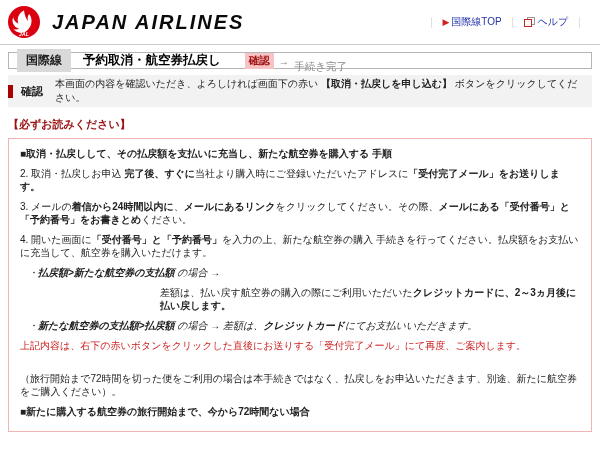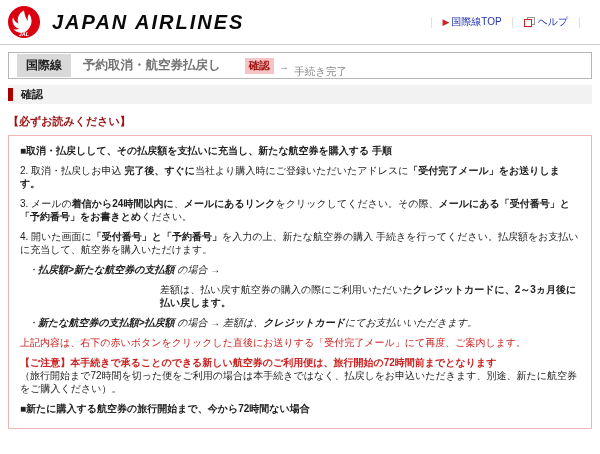--- a/index.html
+++ b/index.html
@@ -15,23 +15,23 @@
   .logo-wrap { width:32px; height:32px; display:inline-block; }
   .brand { font-size:20px; font-weight:bold; font-style:italic; letter-spacing:2px; margin-left:12px; color:#0a0a0a; white-space:nowrap; }
   .header-links { margin-left:auto; display:flex; align-items:center; font-size:10px; white-space:nowrap; }
   .sep { color:#ccc; margin:0 6px; }
   .hlink { color:#2233aa; text-decoration:none; cursor:pointer; display:inline-flex; align-items:center; }
   .tri { color:#cc2222; font-size:9px; margin-right:2px; line-height:1; }
   .winicon { display:inline-block; width:11px; height:10px; position:relative; margin-right:3px; }
   .winicon::before { content:""; position:absolute; right:0; top:0; width:6px; height:6px; border:1px solid #999; background:#fff; }
   .winicon::after  { content:""; position:absolute; left:0; bottom:0; width:6px; height:6px; border:1px solid #cc2222; background:#fff; }
   
-  .navbar { margin:7px 8px 0; border:1px solid #b5b5b5; display:flex; align-items:center; height:27px; padding:0 8px; }
+  .navbar { margin:7px 8px 0; border:1px solid #b5b5b5; display:flex; align-items:center; height:17px; padding:0 8px; }
   .site-badge { background:#d9d9d9; color:#222; font-weight:bold; font-size:12px; padding:3px 9px; }
-  .page-title { font-weight:bold; font-size:12.5px; margin-left:12px; color:#737373; white-space:nowrap; }
+  .page-title { font-weight:bold; font-size:12.5px; margin-left:12px; color:#000000; white-space:nowrap; }
   .steps { margin-left:24px; display:flex; align-items:center; font-size:10.5px; }
   .step-current { background:#f6c4c4; color:#a01010; font-weight:bold; padding:1px 4px; }
   .step-arrow { color:#888; margin:0 5px; }
   .step-next { color:#888;margin-top:12px; }
   
   .confirm-band { margin:6px 8px 0; background:#f2f2f2; display:flex; align-items:center; min-height:18px; padding:2px 6px 2px 0; }
   .redbar { width:5px; height:13px; background:#aa0000; margin-right:8px; flex:0 0 auto; }
   .confirm-label { font-weight:bold; font-size:11px; margin-right:12px; white-space:nowrap; }
   .confirm-text { font-size:10px; }
   
@@ -80,20 +80,21 @@
   <span class="steps">
     <span class="step-current">確認</span>
     <span class="step-arrow">→</span>
     <span class="step-next">手続き完了</span>
   </span>
 </div>
 
 <div class="confirm-band">
   <span class="redbar"></span>
   <span class="confirm-label">確認</span>
+  <span class="confirm-text"><span>本画面の内容を確認いただき、よろしければ画面下の赤い </span><span class="b">【取消・払戻しを申し込む】</span><span> ボタンをクリックしてください。</span></span>
 </div>
 
 <div class="read-title">【必ずお読みください】</div>
 
 <div class="notice-box">
 
   <p class="heading">■取消・払戻しして、その払戻額を支払いに充当し、新たな航空券を購入する 手順</p>
 
 
   <p><span>2. 取消・払戻しお申込 </span><span class="b">完了後、すぐに</span><span>当社より購入時にご登録いただいたアドレスに</span><span class="b">「受付完了メール」をお送りします。</span></p>
@@ -103,17 +104,17 @@
   <p><span>4. 開いた画面に</span><span class="b">「受付番号」と「予約番号」</span><span>を入力の上、新たな航空券の購入 手続きを行ってください。払戻額をお支払いに充当して、航空券を購入いただけます。</span></p>
 
   <p class="indent1"><span>・</span><span class="b">払戻額&gt;新たな航空券の支払額</span><span> の場合 →</span></p>
 
   <p class="indent-far"><span>差額は、払い戻す航空券の購入の際にご利用いただいた</span><span class="b">クレジットカードに、2～3ヵ月後に払い戻します。</span></p>
 
   <p class="indent1"><span>・</span><span class="b">新たな航空券の支払額&gt;払戻額</span><span> の場合 → 差額は、</span><span class="b">クレジットカード</span><span>にてお支払いいただきます。</span></p>
 
   <p class="red">上記内容は、右下の赤いボタンをクリックした直後にお送りする「受付完了メール」にて再度、ご案内します。</p>
 
-  <p><span class="red b">【ご注意】本手続きで承ることのできる新しい航空券のご利用便は、旅行開始の72時間前までとなります</span><br><span>（旅行開始まで72時間を切った便をご利用の場合は本手続きではなく、払戻しをお申込いただきます、別途、新たに航空券をご購入ください）。</span></p>
+  <p><br><span>（旅行開始まで72時間を切った便をご利用の場合は本手続きではなく、払戻しをお申込いただきます、別途、新たに航空券をご購入ください）。</span></p>
 
   <p class="heading">■新たに購入する航空券の旅行開始まで、今から72時間ない場合</p>
 
 </div>
 
 </body></html>

